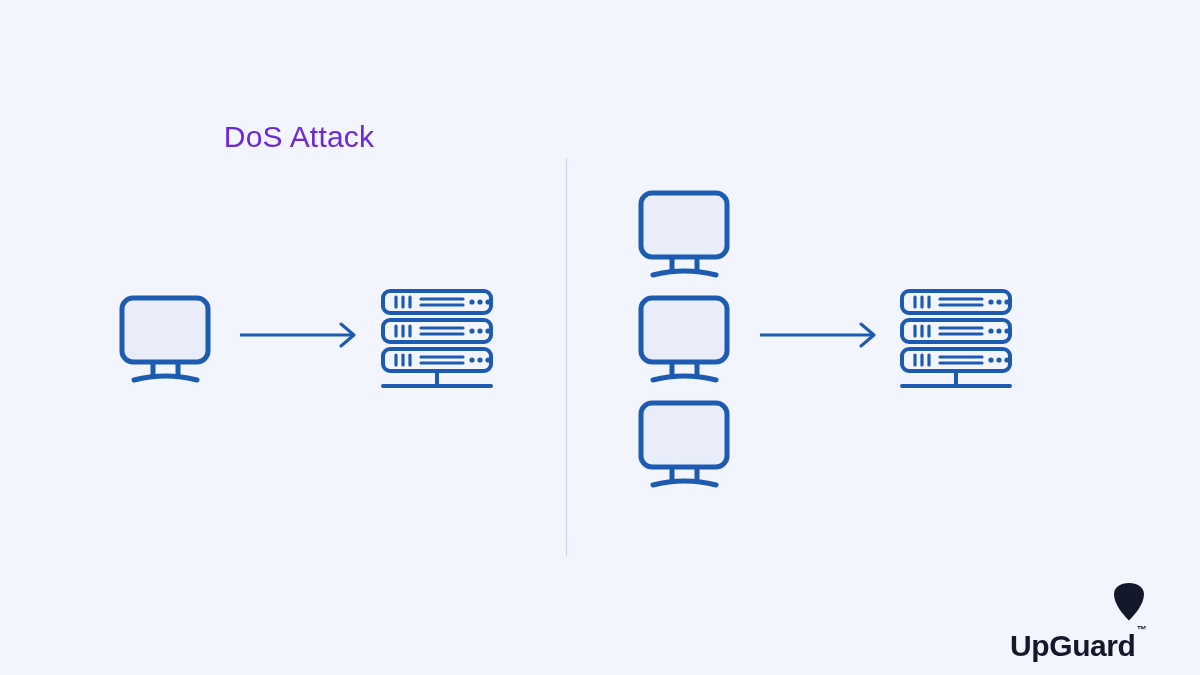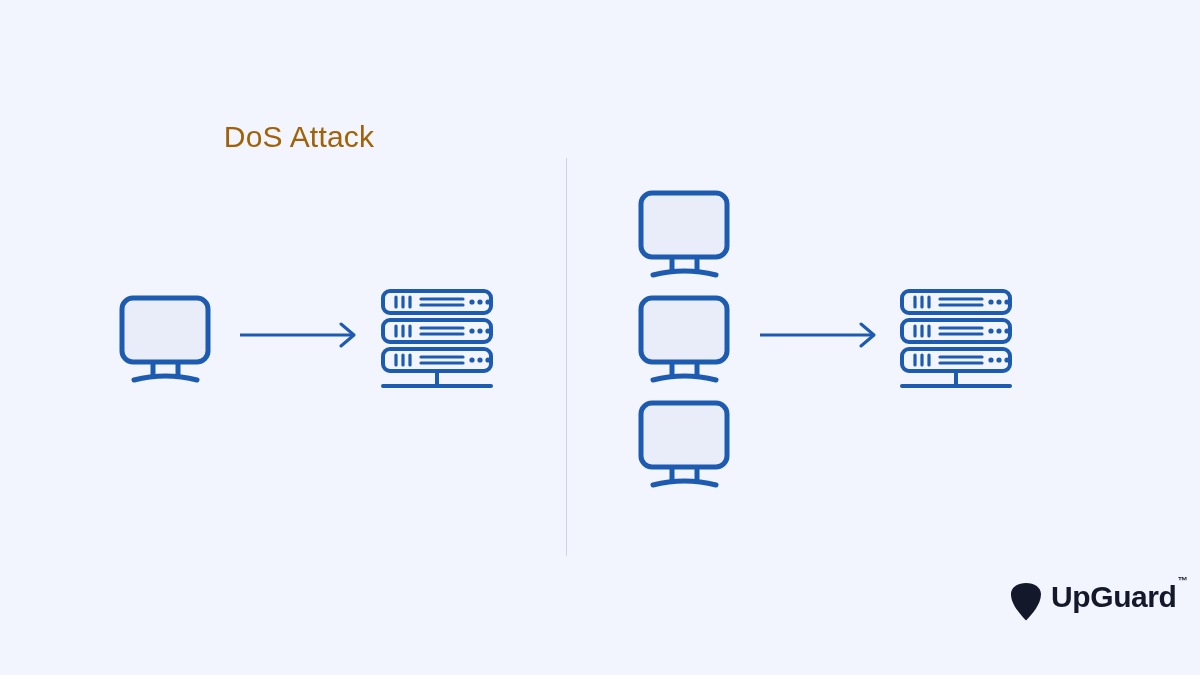--- a/index.html
+++ b/index.html
@@ -17,21 +17,21 @@
   .stage {
     position: absolute;
     inset: 0;
     width: 1200px;
     height: 675px;
   }
   .panel-title {
     position: absolute;
     font-size: 30px;
     font-weight: 400;
-    color: #a16207;
+    color: #6d28d9;
     letter-spacing: 0.2px;
     white-space: nowrap;
     text-align: right;
     transform: translateX(-50%);
   }
   #title-dos  { left: 299px; top: 120px; }
   #title-ddos { left: 868px; top: 120px; }
 
   .divider {
     position: absolute;
@@ -42,22 +42,23 @@
     background: #c5d6ea;
   }
 
   .node { position: absolute; }
 
   .logo {
     position: absolute;
     left: 1010px;
     top: 582px;
     display: flex;
-    align-items: flex-start;
+    align-items: flex-end;
     gap: 9px;
+    flex-direction: column;
   }
   .logo-word {
     font-size: 30px;
     font-weight: 700;
     color: #14182b;
     letter-spacing: -0.4px;
     position: relative;
     line-height: 1;
   }
   .logo-tm {

